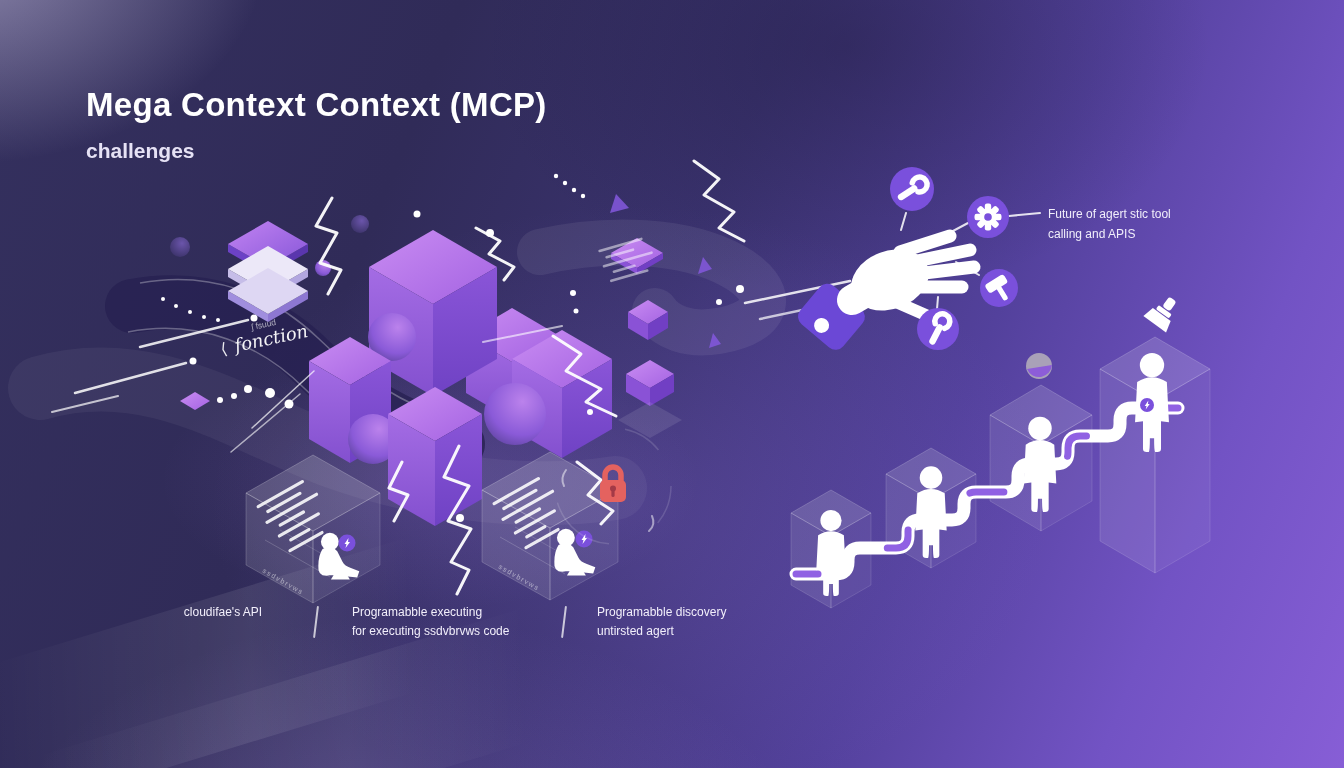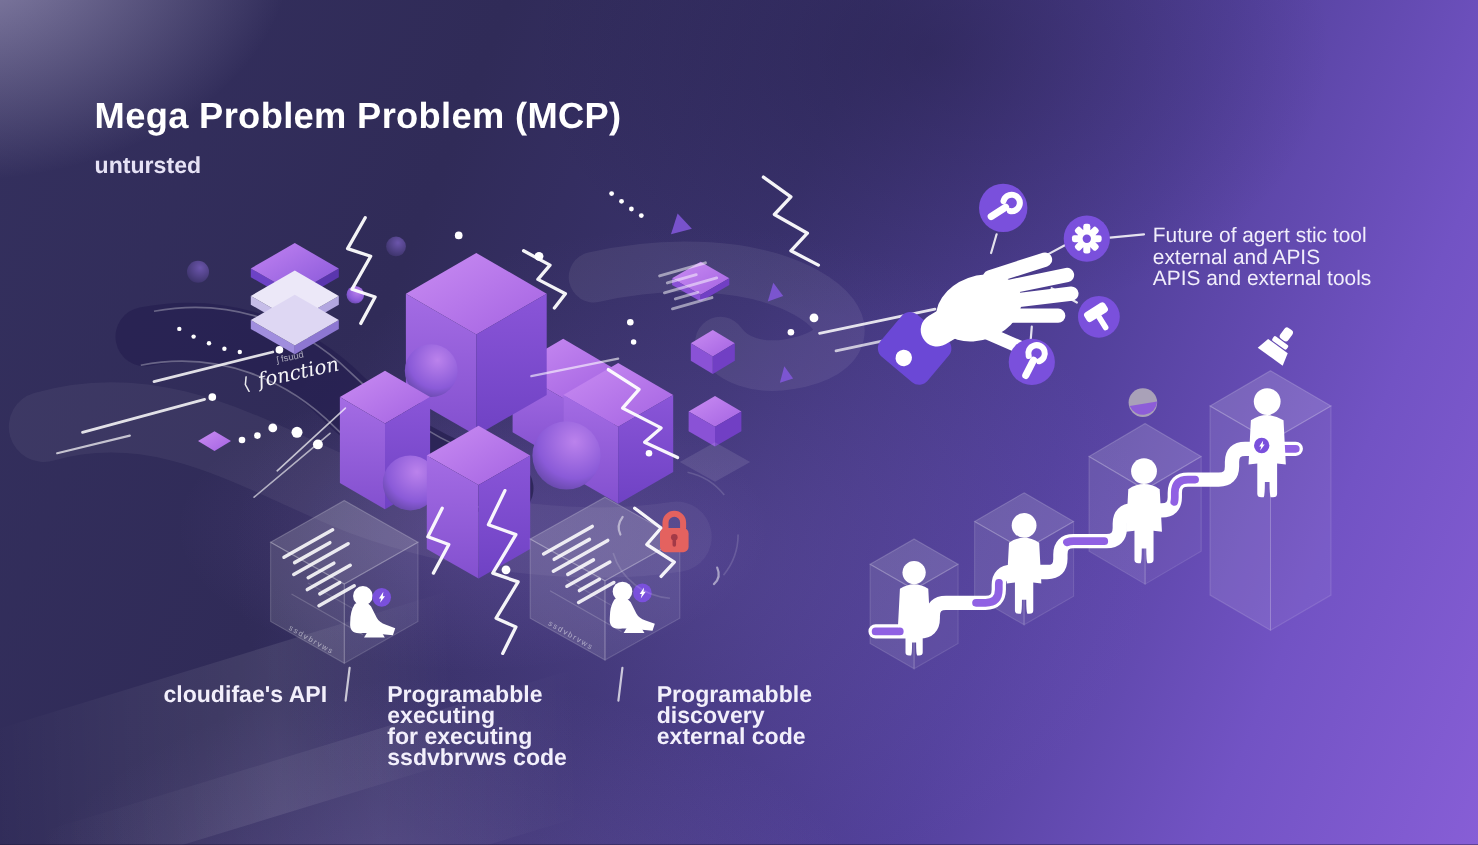--- a/index.html
+++ b/index.html
@@ -14,22 +14,22 @@
       linear-gradient(112deg,#34305e 0%,#302b58 28%,#3b3370 48%,#53419c 68%,#7253c4 85%,#875ed6 100%);
   }
   .streak{position:absolute;pointer-events:none;}
   .streak-a{left:-60px;top:592px;width:600px;height:150px;transform:rotate(-17deg);
     background:linear-gradient(105deg,transparent 10%,rgba(255,255,255,.05) 32%,rgba(255,255,255,.09) 52%,transparent 78%);}
   .streak-b{left:-50px;top:676px;width:720px;height:130px;transform:rotate(-17deg);
     background:linear-gradient(105deg,transparent 12%,rgba(255,255,255,.04) 35%,rgba(255,255,255,.07) 55%,transparent 80%);}
   .abs{position:absolute;}
   .title{left:86px;top:86px;font-size:33px;font-weight:700;color:#ffffff;letter-spacing:.3px;}
   .subtitle{left:86px;top:139px;font-size:21px;font-weight:600;color:#e6e2f5;}
-  .annotation{left:1048px;top:205px;width:220px;font-size:19px;line-height:19.5px;color:#f1eefb;font-weight:400;}
-  .caption{top:622px;font-size:21px;line-height:19px;font-weight:700;color:#f2effb;}
+  .annotation{left:1048px;top:205px;width:220px;font-size:12px;line-height:19.5px;color:#f1eefb;font-weight:400;}
+  .caption{top:603px;font-size:12px;line-height:19px;font-weight:400;color:#f2effb;}
   .cap-center{text-align:center;}
   .cap-divider{top:606px;width:2px;height:32px;background:rgba(255,255,255,.72);border-radius:1px;transform:rotate(7deg);}
   svg{position:absolute;left:0;top:0;}
   svg text{font-family:"Liberation Sans",sans-serif;}
   .script-label{font-family:"DejaVu Serif",serif;font-style:italic;}
 </style>
 </head>
 <body>
 
 <div class="stage">
@@ -364,35 +364,34 @@
 
       <use href="#person" transform="translate(831,596) scale(0.92)" fill="#ffffff"></use>
       <use href="#person" transform="translate(931,558) scale(0.98)" fill="#ffffff"></use>
       <use href="#person" transform="translate(1040,512) scale(1.02)" fill="#ffffff"></use>
       <use href="#person" transform="translate(1152,452) scale(1.06)" fill="#ffffff"></use>
       <circle cx="1147" cy="405" r="7" fill="#7a50dc"></circle>
       <use href="#boltG" transform="translate(1147,405) scale(0.9)"></use>
     </g>
   </svg>
 
-  <div class="abs title">Mega Problem Problem (MCP)</div>
-  <div class="abs subtitle">untursted</div>
+  <div class="abs title">Mega Context Context (MCP)</div>
+  <div class="abs subtitle">challenges</div>
 
   <div class="abs annotation">
     <div>Future of agert stic tool</div>
-    <div>external and APIS</div>
-    <div>APIS and external tools</div>
+    <div>calling and APIS</div>
   </div>
 
   <div class="abs caption cap-center" style="left:112px;width:222px;">
     <div>cloudifae's API</div>
   </div>
   <div class="abs cap-divider" style="left:315px;"></div>
   <div class="abs caption" style="left:352px;width:210px;">
     <div>Programabble executing</div>
     <div>for executing ssdvbrvws code</div>
   </div>
   <div class="abs cap-divider" style="left:563px;"></div>
   <div class="abs caption" style="left:597px;width:210px;">
     <div>Programabble discovery</div>
-    <div>external code</div>
+    <div>untirsted agert</div>
   </div>
 </div>
 
 </body></html>

